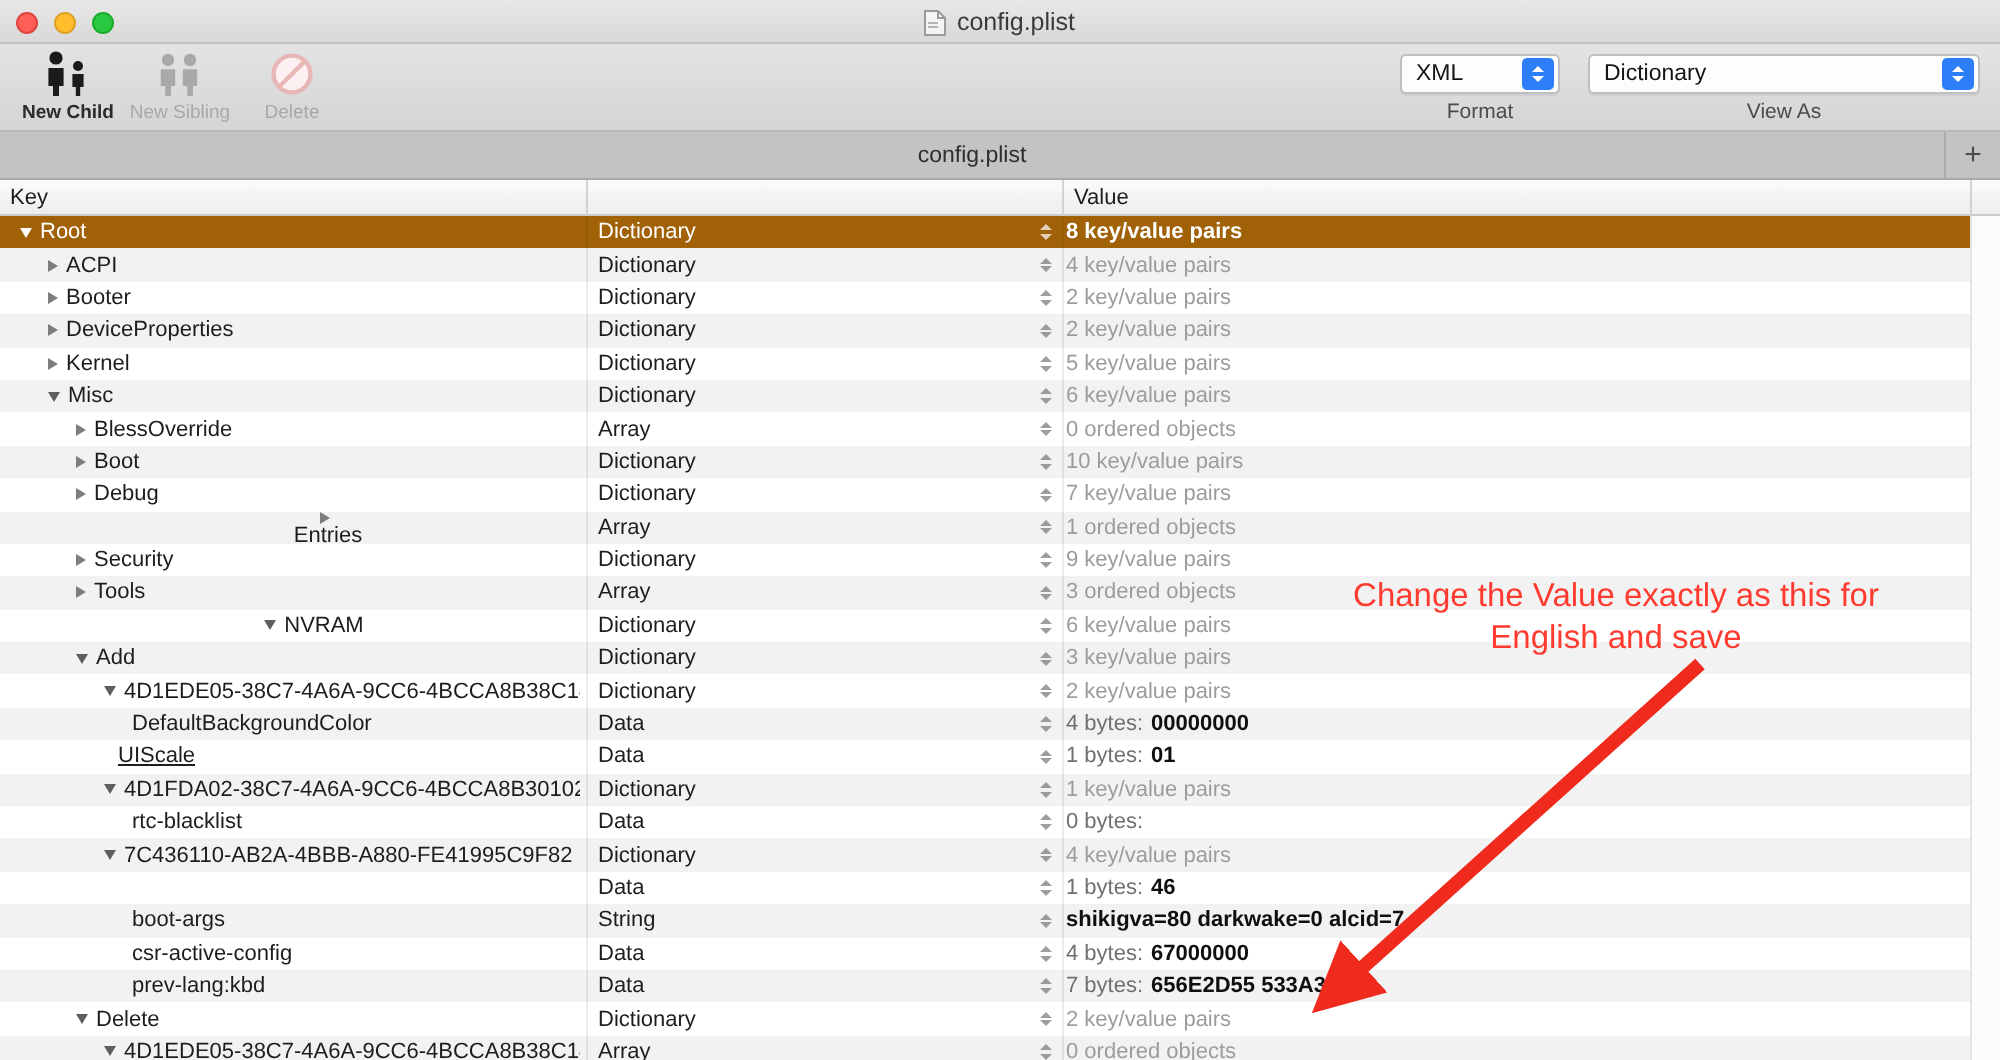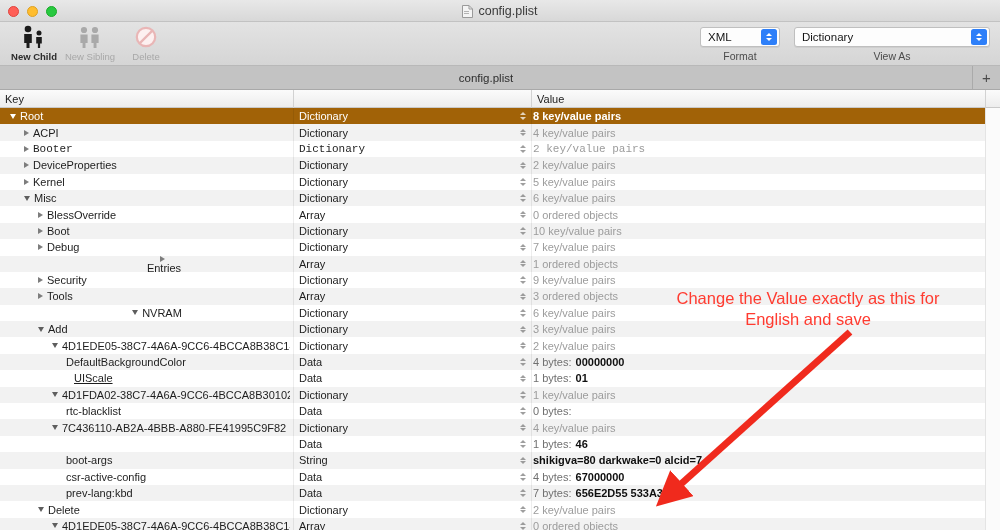--- a/index.html
+++ b/index.html
@@ -363,21 +363,21 @@
           <div class="cell val" style="width: 460px;">
             <span class="stepper">
               <i class="u"></i>
               <i class="d"></i>
             </span>
             <span class="vsplit">
               <span class="vtxt muted">4 key/value pairs</span>
             </span>
           </div>
         </div>
-        <div class="row odd" style="height: 16.4px; font-family: Liberation Mono, monospace;">
+        <div class="row odd" style="height: 16.4px;">
           <div class="cell key" style="left: 24px; width: 266px;">
             <span class="twisty closed"></span>
             <span>Booter</span>
           </div>
           <div class="cell cls" style="width: 230px;">
             <span>Dictionary</span>
           </div>
           <div class="cell val" style="width: 460px;">
             <span class="stepper">
               <i class="u"></i>
@@ -617,21 +617,21 @@
               <i class="u"></i>
               <i class="d"></i>
             </span>
             <span class="vsplit">
               <span class="vtxt pre">4 bytes:</span>
               <span class="vtxt strong">00000000</span>
             </span>
           </div>
         </div>
         <div class="row odd" style="height: 16.4px;">
-          <div class="cell key" style="left: 74px; width: 224px; text-decoration: underline;">
+          <div class="cell key" style="left: 59px; width: 224px; text-decoration: underline;">
             <span class="twisty none" style="margin-right: 0px;"></span>
             <span>UIScale</span>
           </div>
           <div class="cell cls" style="width: 230px;">
             <span>Data</span>
           </div>
           <div class="cell val" style="width: 460px;">
             <span class="stepper">
               <i class="u"></i>
               <i class="d"></i>

